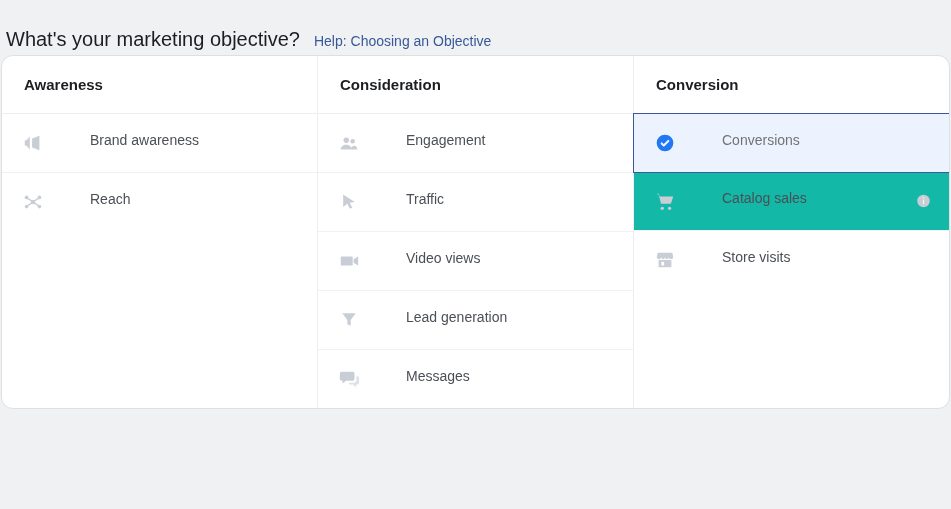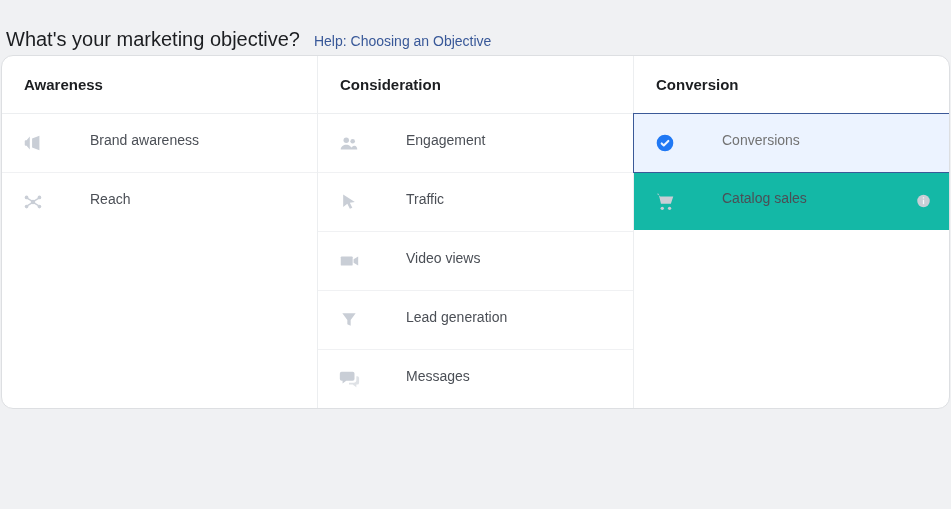--- a/index.html
+++ b/index.html
@@ -217,17 +217,25 @@
           <span class="item-label">Catalog sales</span>
           <span class="info-icon">
             <svg width="15" height="15" viewBox="0 0 24 24" fill="currentColor">
                 <circle cx="12" cy="12" r="10"></circle>
                 <rect x="11" y="10" width="2" height="7" fill="#f7f8fa"></rect>
                 <rect x="11" y="6" width="2" height="2" fill="#f7f8fa"></rect>
               </svg>
           </span>
         </div>
 
+        <div class="item">
+          <span class="item-icon">
+            <svg width="22" height="22" viewBox="0 0 24 24" fill="currentColor">
+                <path d="M4 4h16l1 5c0 1-1 2-2.5 2S16 10 16 9c0 1-1 2-2 2s-2-1-2-2c0 1-1 2-2 2s-2-1-2-2c0 1-1.5 2-2.5 2S3 10 3 9l1-5zM5 12h14v8H5v-8zm3 2v4h3v-4H8z"></path>
+              </svg>
+          </span>
+          <span class="item-label">Store visits</span>
+        </div>
       </div>
 
     </div>
   </div>
 </div>
 
 </body></html>

